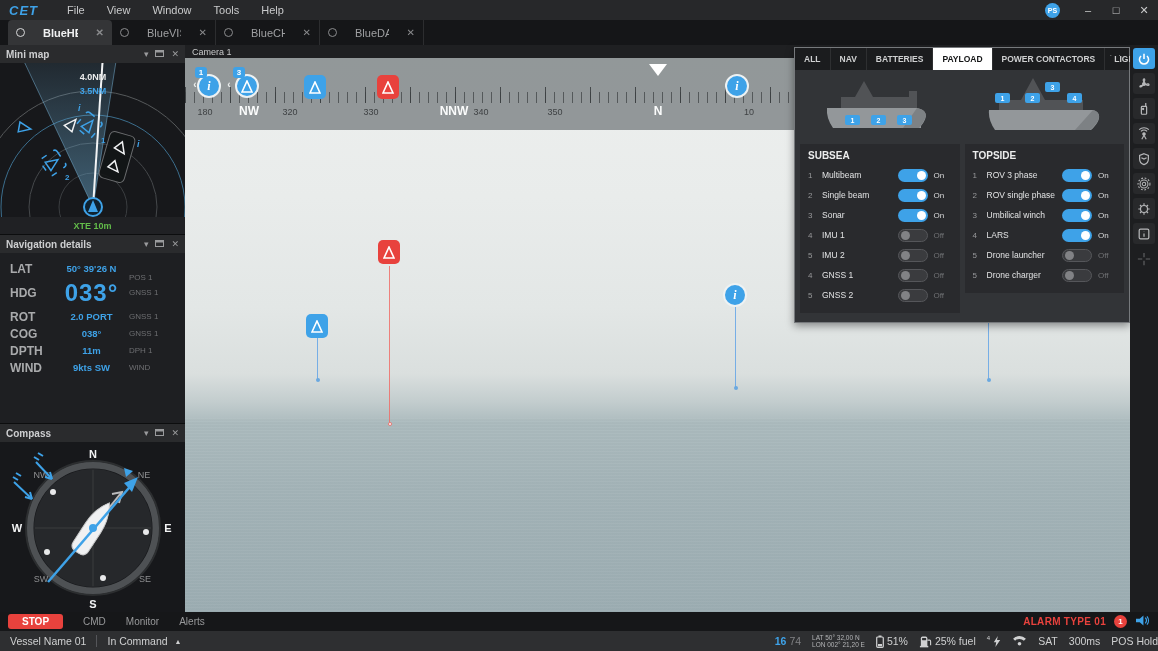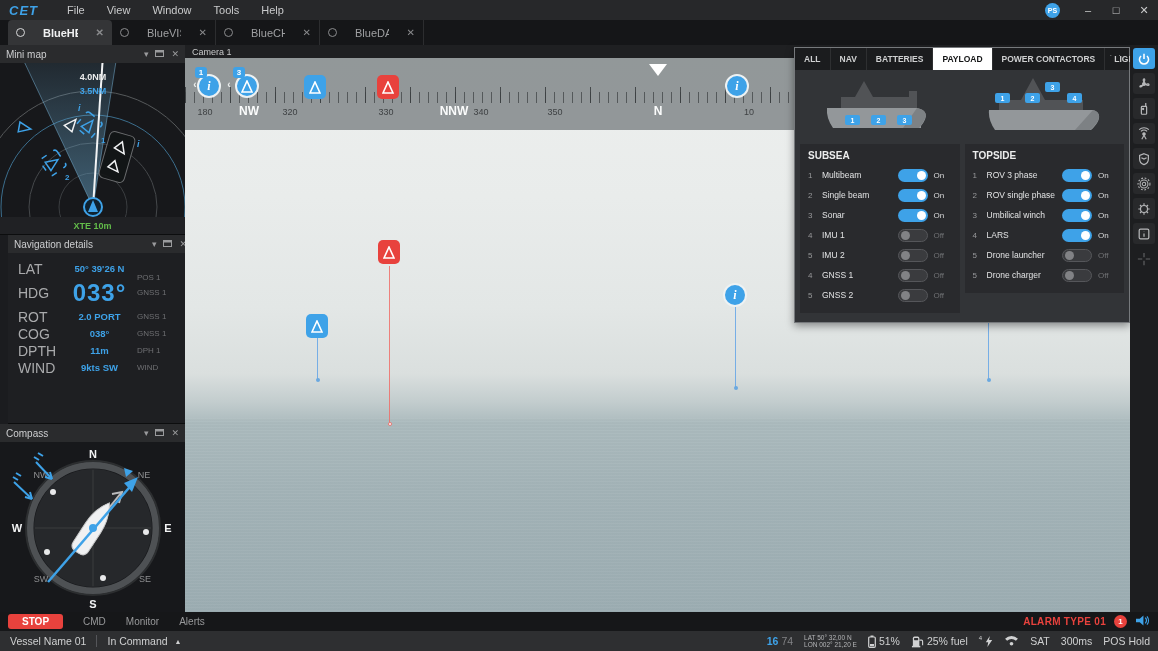--- a/index.html
+++ b/index.html
@@ -21,32 +21,32 @@
   .doc-tab.active { background:#343537; color:#f0f1f2; border-radius:4px 4px 0 0; font-weight:bold; border-right:none; margin-left:8px; }
   .tab-circle { width:9px; height:9px; border:1.5px solid #8a8b8d; border-radius:50%; flex:none; }
   .doc-tab.active .tab-circle { border-color:#d8d9da; }
   .tab-label { flex:1; white-space:nowrap; overflow:hidden; }
   .tab-close { color:#8a8b8d; font-size:10px; }
 
   
   .sidebar { position:absolute; left:0; top:45px; width:185px; height:567px; background:#1b1c1f; }
   .panel { position:absolute; left:0; width:185px; border-bottom:1px solid #0c0d0e; }
   .panel-header { height:18px; background:#2a2b2d; display:flex; align-items:center; padding:0 6px; gap:7px; }
-  .panel-title { flex:1; font-size:10px; color:#cdced0; }
+  .panel-title { flex:1; font-size:10px; color:#cdced0;font-weight:bold; }
   .ph-icon { color:#9a9b9d; font-size:9px; line-height:1; }
   .panel-body { position:relative; background:#17181b; overflow:hidden; }
 
   
   .xte-bar { height:17px; background:#202124; display:flex; align-items:center; justify-content:center; font-size:9px; font-weight:bold; color:#63bd4a; }
 
   
   .nav-body { background:#1e1f22; padding:7px 0 0 0; }
   .nav-row { display:flex; align-items:center; height:17px; padding:0 10px; }
   .nav-row.tall { height:31px; }
-  .nav-label { width:44px; font-size:14px; font-weight:normal; color:#a9aaac; }
+  .nav-label { width:44px; font-size:12px; font-weight:bold; color:#a9aaac; }
   .nav-value { flex:1; text-align:center; font-size:9.5px; font-weight:bold; color:#3ea2e8; }
   .nav-value.big { font-size:24px; letter-spacing:1px; }
   .nav-src { width:46px; font-size:8px; color:#6e6f72; }
   .nav-src.pos1 { transform:translateY(9px); }
 
   
   .camerabar { position:absolute; left:185px; top:45px; width:945px; height:13px; background:#1f2022; display:flex; align-items:center; padding:0 7px; font-size:9px; color:#c7c8c9; }
   .sea { position:absolute; left:185px; top:58px; width:945px; height:554px; overflow:hidden;
     background:linear-gradient(180deg,#edefee 0%,#e9eceb 25%,#e3e7e6 45%,#dadfde 57%,#c3cdce 62%,#abbabd 66%,#a3b3b7 78%,#9cadb2 100%); }
   .sea-texture { position:absolute; left:0; right:0; top:360px; bottom:0; opacity:.5;
@@ -108,21 +108,21 @@
 
   
   .toolbar { position:absolute; left:0; top:612px; width:1158px; height:19px; background:#161719; display:flex; align-items:center; }
   .stop-btn { background:#e8423d; color:#fff; font-size:10px; font-weight:bold; border-radius:3px; padding:2px 14px; margin:0 10px 0 8px; }
   .tb-item { font-size:10px; color:#98999b; padding:0 10px; }
   .tb-spacer { flex:1; }
   .alarm-label { font-size:10px; font-weight:bold; color:#e8423d; letter-spacing:.3px; }
   .alarm-badge { width:13px; height:13px; border-radius:50%; background:#e8423d; color:#fff; font-size:8px; font-weight:bold; display:flex; align-items:center; justify-content:center; margin:0 8px; }
   .statusbar { position:absolute; left:0; top:631px; width:1158px; height:20px; background:#2e2f31; display:flex; align-items:center; font-size:10.5px; color:#cfd0d1; }
   .sb-sep { width:1px; height:12px; background:#55565a; margin:0 10px; }
-  .sb-right { margin-left:auto; display:flex; align-items:center; gap:11px; padding-right:8px; }
+  .sb-right { margin-left:auto; display:flex; align-items:center; gap:11px; padding-right:0; }
   .latlon { font-size:6.5px; line-height:7px; color:#b4b5b7; }
   .sb-ico { display:flex; align-items:center; gap:3px; }
   .blue-txt { color:#3ea2e8; font-weight:bold; }
   .gray-txt { color:#828386; }
 </style>
 </head>
 <body>
 
 <div class="app">
 
@@ -218,21 +218,21 @@
           </g>
           <text x="137" y="84" font-size="9" font-style="italic" font-weight="bold" fill="#3ea2e8">i</text>
 
           <circle cx="93" cy="144" r="9" fill="#0f2230" stroke="#3ea2e8" stroke-width="2"></circle>
           <polygon points="93,137 88,149 98,149" fill="#3ea2e8"></polygon>
         </svg>
       </div>
       <div class="xte-bar">XTE 10m</div>
     </div>
 
-    <div class="panel" style="top:190px; height:189px;margin-left:8px;">
+    <div class="panel" style="top:190px; height:189px;">
       <div class="panel-header">
         <span class="panel-title">Navigation details</span>
         <span class="ph-icon">▾</span>
         <span class="ph-icon"><svg width="9" height="7">
               <rect x="0.5" y="0.5" width="8" height="6" fill="none" stroke="#9a9b9d"></rect>
               <rect x="0.5" y="0.5" width="8" height="2" fill="#9a9b9d"></rect>
             </svg></span>
         <span class="ph-icon">✕</span>
       </div>
       <div class="panel-body nav-body" style="height:170px;">
@@ -358,21 +358,21 @@
     <div class="mk-circle" style="left:550px; top:225px;">
       <span class="mk-i">i</span>
     </div>
 
     <div class="strip">
       <div class="ticks2"></div>
       <div class="ticks1"></div>
       <span class="strip-label" style="left:20px;">180</span>
       <span class="strip-label major" style="left:64px;">NW</span>
       <span class="strip-label" style="left:105px;">320</span>
-      <span class="strip-label" style="left:201px;">330</span>
+      <span class="strip-label" style="left:186px;">330</span>
       <span class="strip-label major" style="left:269px;">NNW</span>
       <span class="strip-label" style="left:296px;">340</span>
       <span class="strip-label" style="left:370px;">350</span>
       <span class="strip-label major" style="left:473px;">N</span>
       <span class="strip-label" style="left:564px;">10</span>
 
       <div class="hdg-pointer" style="left:473px;"></div>
 
       <span class="chev" style="left:10px;">‹</span>
       <div class="mk-circle" style="left:24px; top:16px;">

